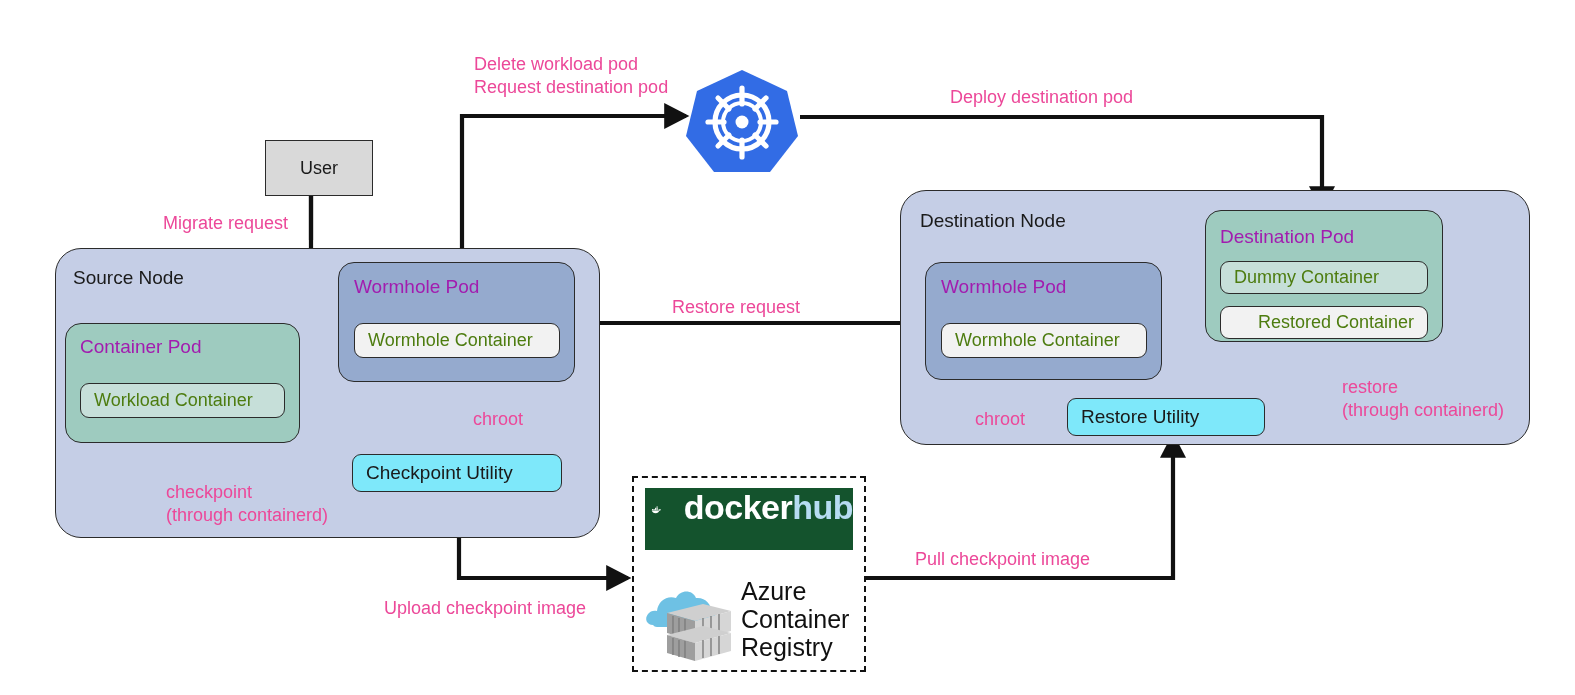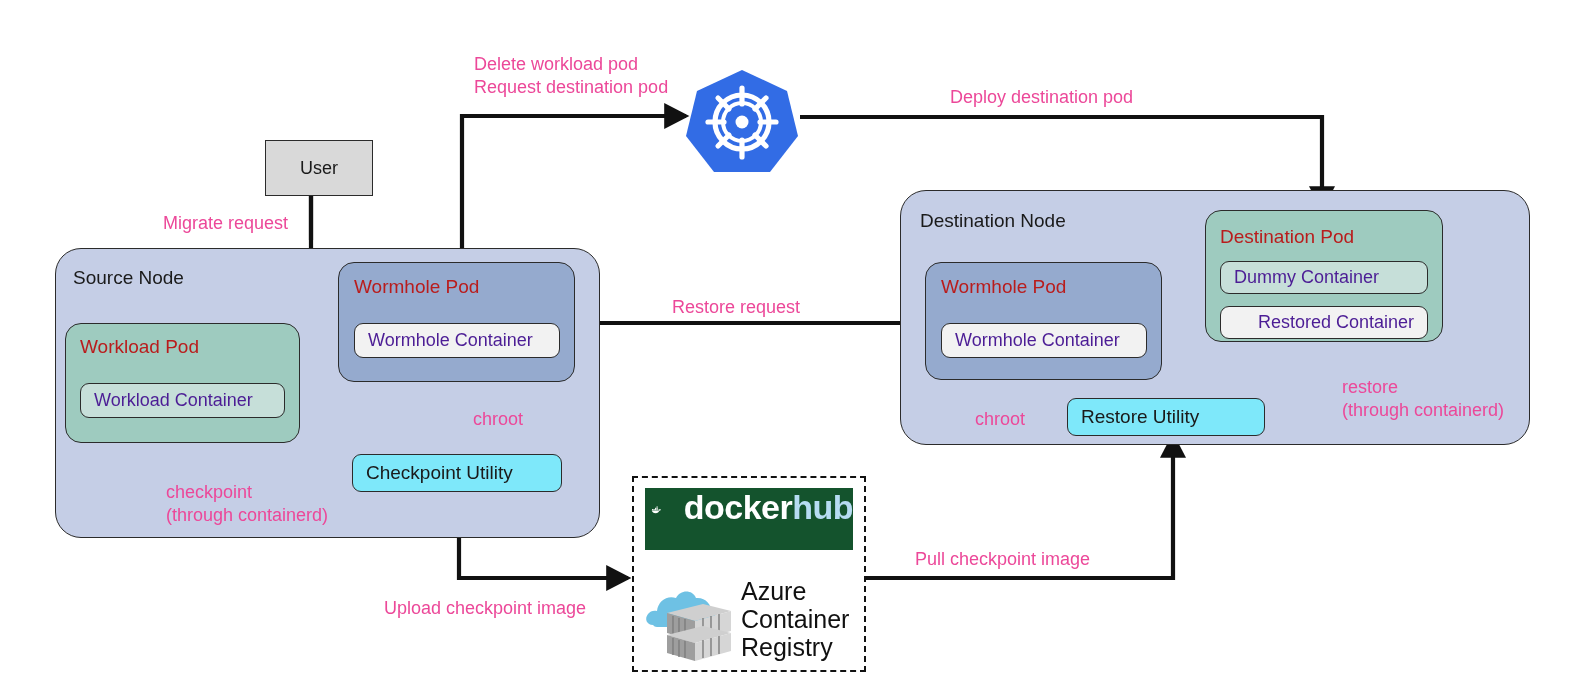--- a/index.html
+++ b/index.html
@@ -41,32 +41,32 @@
   }
   .pod-green {
     position: absolute;
     background: #9ecbbf;
     border: 1.5px solid #2b2b2b;
     border-radius: 16px;
   }
   .pod-label {
     position: absolute;
     font-size: 19px;
-    color: #b91c1c;
+    color: #a21caf;
     white-space: nowrap;
   }
   .container-box {
     position: absolute;
     border: 1.5px solid #2b2b2b;
     border-radius: 9px;
     display: flex;
     align-items: center;
     padding-left: 13px;
     font-size: 18px;
-    color: #4c1d95;
+    color: #4d7c0f;
     white-space: nowrap;
     text-align: right;
   }
   .c-white  { background: #f2f2f2; }
   .c-ltgrn  { background: #c6dfd9; }
   .util-box {
     position: absolute;
     background: #7ee8fa;
     border: 1.5px solid #2b2b2b;
     border-radius: 9px;
@@ -161,21 +161,21 @@
 
     <g fill="none" stroke="#111" stroke-width="4.2">
       <path d="M311,196 L311,240"></path>
     </g>
   </svg>
 
   <div class="node-box" style="left:55px; top:248px; width:545px; height:290px;"></div>
   <div class="node-title" style="left:73px; top:267px;">Source Node</div>
 
   <div class="pod-green" style="left:65px; top:323px; width:235px; height:120px;"></div>
-  <div class="pod-label" style="left:80px; top:336px;">Workload Pod</div>
+  <div class="pod-label" style="left:80px; top:336px;">Container Pod</div>
   <div class="container-box c-ltgrn" style="left:80px; top:383px; width:205px; height:35px;">Workload Container</div>
 
   <div class="pod-blue" style="left:338px; top:262px; width:237px; height:120px;"></div>
   <div class="pod-label" style="left:354px; top:276px;">Wormhole Pod</div>
   <div class="container-box c-white" style="left:354px; top:323px; width:206px; height:35px;">Wormhole Container</div>
 
   <div class="util-box" style="left:352px; top:454px; width:210px; height:38px;">Checkpoint Utility</div>
 
   <div class="user-box" style="left:265px; top:140px; width:108px; height:56px;">User</div>
 

